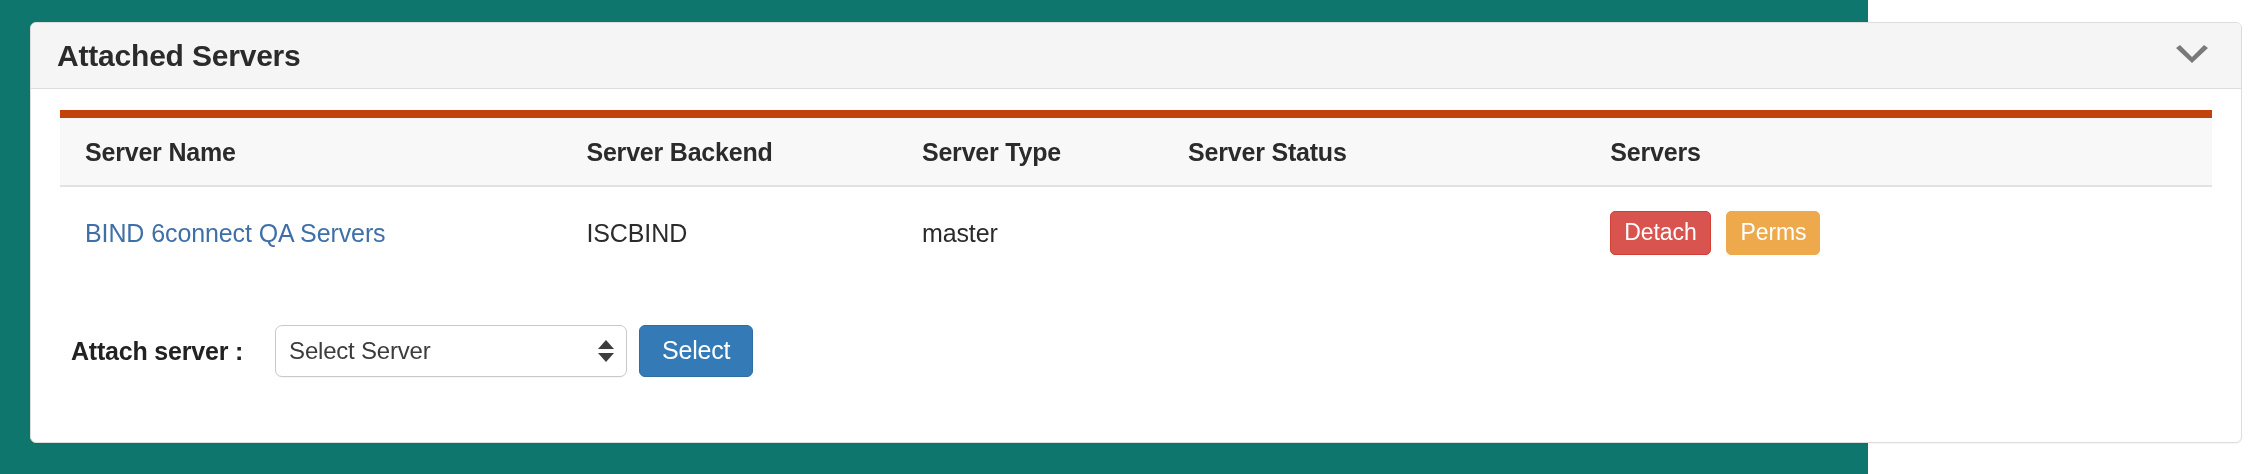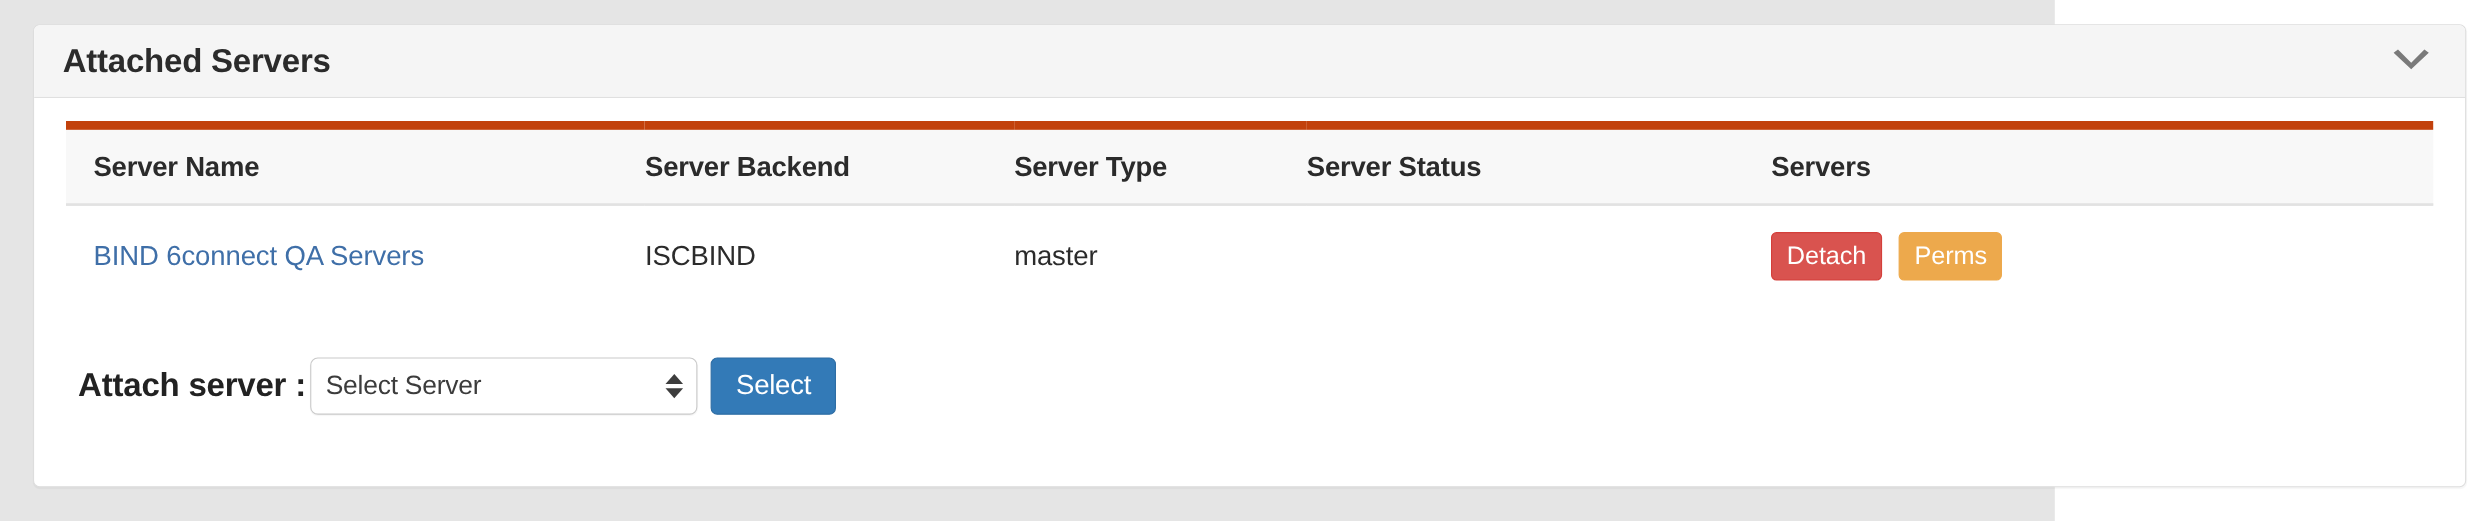--- a/index.html
+++ b/index.html
@@ -12,21 +12,21 @@
     height: 474px;
     font-family: "Liberation Sans", sans-serif;
     -webkit-font-smoothing: antialiased;
     overflow: hidden;
   }
 
   .page {
     position: relative;
     width: 1868px;
     height: 474px;
-    background: #e5e5e5;
+    background: #0f766e;
   }
 
   
   .panel {
     position: absolute;
     left: 30px;
     top: 22px;
     width: 2212px;
     height: 421px;
     background: #ffffff;
@@ -165,24 +165,24 @@
   
   .attach-row {
     position: absolute;
     left: 40px;
     top: 236px;
     display: flex;
     align-items: center;
   }
 
   .attach-label {
-    font-size: 30px;
+    font-size: 25px;
     font-weight: bold;
     color: #222222;
-    margin-right: 4px;
+    margin-right: 32px;
     white-space: nowrap;
     letter-spacing: -0.2px;
   }
 
   .select-wrap {
     position: relative;
     width: 352px;
     height: 52px;
     background: #ffffff;
     border: 1px solid #c9c9c9;

